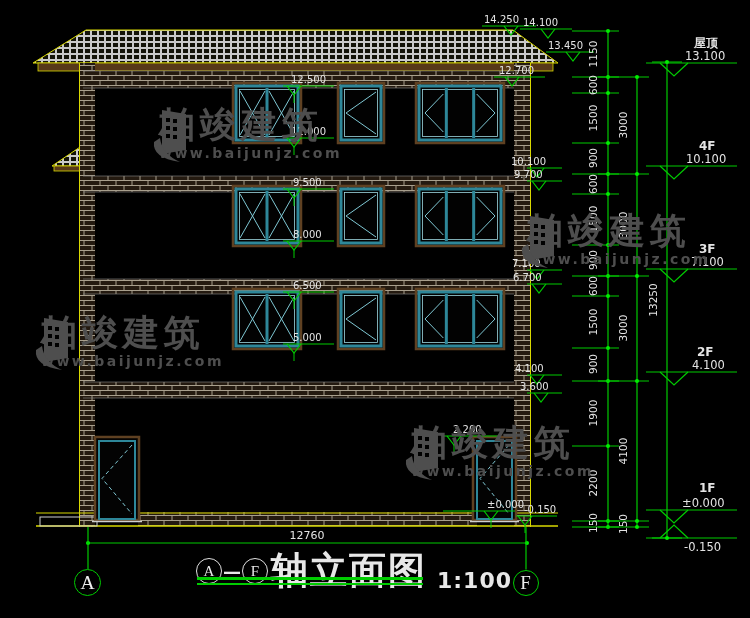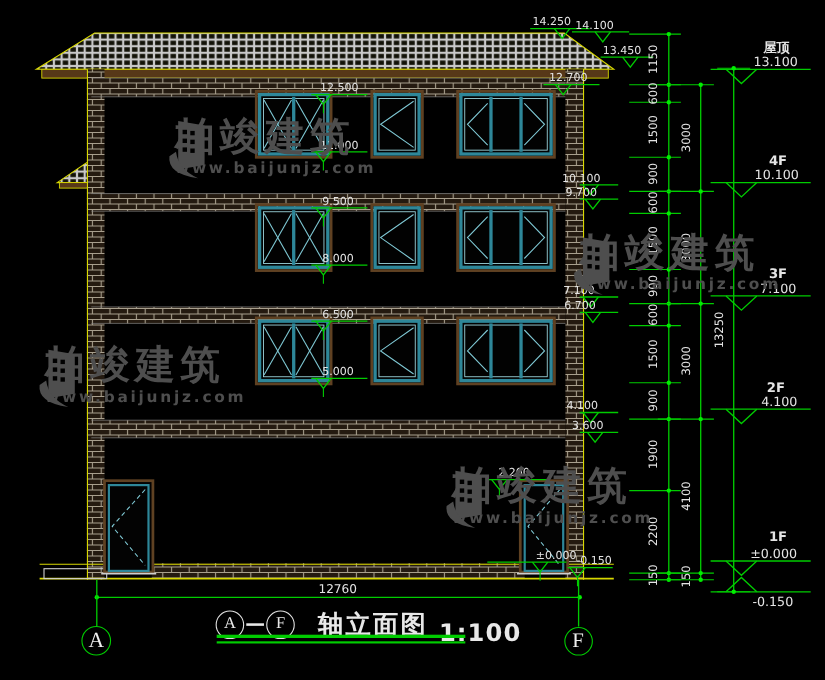--- a/index.html
+++ b/index.html
@@ -11,21 +11,21 @@
   .wm .wm-txt{margin-left:9px;display:flex;flex-direction:column;justify-content:flex-start;}
   .wm .wm-brand{font-size:36px;font-weight:bold;letter-spacing:5px;line-height:1.05;
         font-family:"DejaVu Sans",sans-serif;white-space:nowrap;}
   .wm .wm-url{font-size:14px;font-weight:bold;letter-spacing:2.5px;margin-top:1px;white-space:nowrap;}
   .titleblock{position:absolute;left:196px;top:546px;z-index:4;color:#e8e8e8;
       display:flex;align-items:center;white-space:nowrap;}
   .tb-circ{display:inline-flex;align-items:center;justify-content:center;
       width:24px;height:24px;border:1.6px solid #e0e0e0;border-radius:50%;
       font-family:"Liberation Serif",serif;font-size:15px;color:#e8e8e8;}
   .tb-dash{font-size:18px;font-weight:bold;margin:0 1px;}
-  .tb-name{font-size:23px;font-weight:bold;letter-spacing:2px;margin-left:21px;}
+  .tb-name{font-size:37px;font-weight:bold;letter-spacing:2px;margin-left:3px;}
   .tb-scale{font-size:22px;font-weight:bold;margin-left:10px;letter-spacing:1px;margin-top:18px;}
   .tb-underline1{position:absolute;left:197px;top:577px;width:226px;height:3px;background:#00cc00;z-index:4;}
   .tb-underline2{position:absolute;left:197px;top:583px;width:226px;height:2px;background:#00cc00;z-index:4;}
   .axis-circ{position:absolute;z-index:4;border:1.6px solid #00cc00;border-radius:50%;
       display:flex;align-items:center;justify-content:center;color:#eee;
       font-family:"Liberation Serif",serif;}
 </style>
 </head>
 <body>
 

